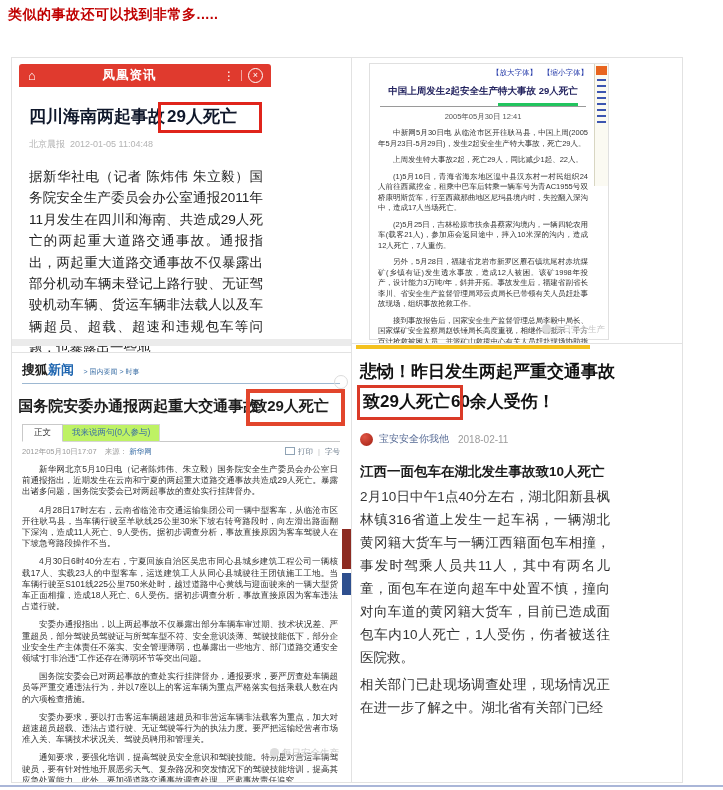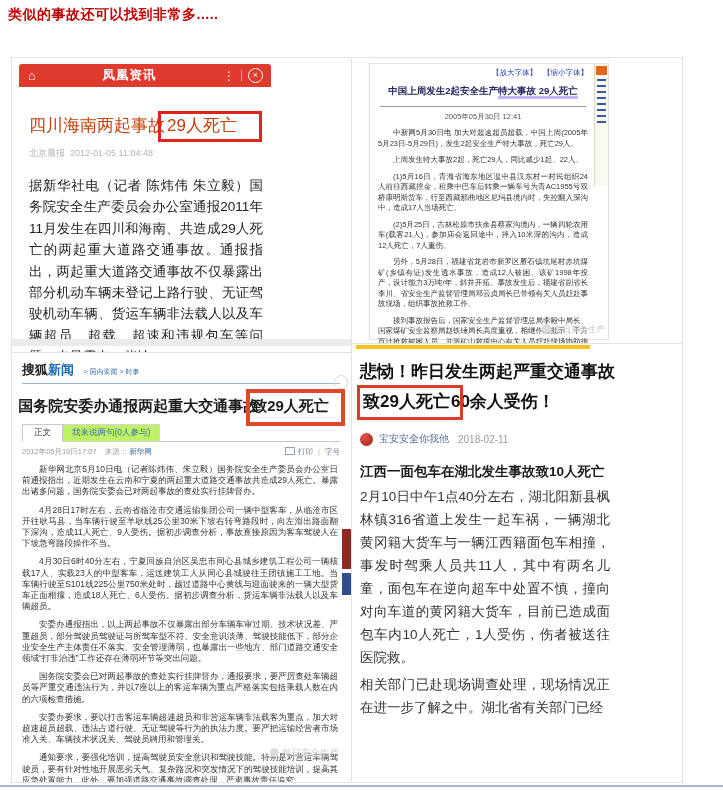--- a/index.html
+++ b/index.html
@@ -19,34 +19,34 @@
 
   
   .cell-phoenix{height:296px;}
   .px-img{margin:6px 0 0 7px;width:252px;}
   .px-header{height:23px;background:#e03a2e;color:#fff;display:flex;align-items:center;border-radius:3px 3px 0 0;}
   .px-home{font-size:13px;margin-left:9px;line-height:1;}
   .px-apptitle{flex:1;text-align:center;font-size:12.5px;font-weight:bold;letter-spacing:1px;}
   .px-dots{font-size:12px;line-height:1;}
   .px-sep{display:inline-block;width:1px;height:11px;background:rgba(255,255,255,.55);margin:0 6px;}
   .px-close{display:inline-block;width:13px;height:13px;border:1px solid #fff;border-radius:50%;font-size:9px;line-height:12px;text-align:center;margin-right:8px;}
-  .px-headline{margin:24px 0 5px 10px;font-size:17px;font-weight:normal;color:#c2410c;white-space:nowrap;}
+  .px-headline{margin:15px 0 5px 10px;font-size:17px;font-weight:bold;color:#0f172a;white-space:nowrap;}
   .px-box{display:inline-block;border:3px solid #e0241b;padding:0 22px 2px 6px;margin-left:-7px;position:relative;}
   .px-meta{margin:4px 0 0 10px;font-size:9px;color:#b3b3b3;}
   .px-body{margin:15px 6px 0 10px;width:234px;font-size:13.5px;line-height:21.4px;color:#222;text-align:justify;}
   .px-band{position:absolute;left:0;bottom:6px;width:100%;height:7px;background:#ebebeb;}
 
   
   .cell-chinanews{height:287px;}
   .cn-img{position:absolute;left:17px;top:5px;width:240px;height:277px;border:1px solid #e0e0e0;background:#fff;box-sizing:border-box;}
   .cn-content{margin:4px 20px 0 8px;}
   .cn-links{text-align:right;font-size:7.5px;color:#2036a8;white-space:nowrap;}
   .cn-links span{margin-left:4px;}
   .cn-title{text-align:center;font-size:9.5px;font-weight:bold;color:#23235f;margin-top:7px;white-space:nowrap;}
-  .cn-underline{border-bottom:3px solid #c4b5fd;padding-bottom:0;}
+  .cn-underline{border-bottom:3px solid #22c55e;padding-bottom:7px;}
   .cn-hr{border:none;border-top:1px solid #9a9a9a;margin:8px 2px 0;}
   .cn-date{text-align:center;font-size:7.5px;color:#555;margin-top:5px;}
   .cn-body p{font-size:7.5px;line-height:10.5px;color:#333;text-indent:2em;margin:6px 0 0;text-align:justify;}
   .cn-watermark{position:absolute;right:3px;bottom:3px;font-size:8.5px;color:#c6c6c6;white-space:nowrap;}
   .wm-logo{display:inline-block;width:9px;height:9px;border-radius:50%;background:#dcdcdc;vertical-align:-1px;margin-right:3px;}
   .cn-sidebar{position:absolute;top:0;right:0;width:13px;height:122px;background:#fbfaf2;border-left:1px solid #d8d6c2;}
   .cn-side-orange{height:9px;background:#e8641e;margin:2px 1px 4px;}
   .cn-side-bar{height:2px;background:#3c55b0;margin:4px 2px 0;}
 
   
@@ -136,21 +136,21 @@
         <span class="sh-meta-right">
           <span class="sh-print-icon"></span>
           <span>打印</span>
           <span class="div">|</span>
           <span>字号</span>
         </span>
       </div>
       <div class="sh-body">
           <p>新华网北京5月10日电（记者陈炜伟、朱立毅）国务院安全生产委员会办公室日前通报指出，近期发生在云南和宁夏的两起重大道路交通事故共造成29人死亡。暴露出诸多问题，国务院安委会已对两起事故的查处实行挂牌督办。</p>
           <p>4月28日17时左右，云南省临沧市交通运输集团公司一辆中型客车，从临沧市区开往耿马县，当车辆行驶至羊耿线25公里30米下坡右转弯路段时，向左滑出路面翻下深沟，造成11人死亡、9人受伤。据初步调查分析，事故直接原因为客车驾驶人在下坡急弯路段操作不当。</p>
-          <p>4月30日6时40分左右，宁夏回族自治区吴忠市同心县城乡建筑工程公司一辆核载17人、实载23人的中型客车，运送建筑工人从同心县城驶往王团镇施工工地。当车辆行驶至S101线225公里750米处时，越过道路中心黄线与迎面驶来的一辆大型货车正面相撞，造成18人死亡、6人受伤。据初步调查分析，货运车辆非法载人以及车辆超员。</p>
+          <p>4月30日6时40分左右，宁夏回族自治区吴忠市同心县城乡建筑工程公司一辆核载17人、实载23人的中型客车，运送建筑工人从同心县城驶往王团镇施工工地。当车辆行驶至S101线225公里750米处时，越过道路中心黄线与迎面驶来的一辆大型货车正面相撞，造成18人死亡、6人受伤。据初步调查分析，事故直接原因为客车违法占道行驶。</p>
           <p>安委办通报指出，以上两起事故不仅暴露出部分车辆车审过期、技术状况差、严重超员，部分驾驶员驾驶证与所驾车型不符、安全意识淡薄、驾驶技能低下，部分企业安全生产主体责任不落实、安全管理薄弱，也暴露出一些地方、部门道路交通安全领域“打非治违”工作还存在薄弱环节等突出问题。</p>
           <p>国务院安委会已对两起事故的查处实行挂牌督办，通报要求，要严厉查处车辆超员等严重交通违法行为，并以7座以上的客运车辆为重点严格落实包括乘载人数在内的六项检查措施。</p>
           <p>安委办要求，要以打击客运车辆超速超员和非营运车辆非法载客为重点，加大对超速超员超载、违法占道行驶、无证驾驶等行为的执法力度。要严把运输经营者市场准入关、车辆技术状况关、驾驶员聘用和管理关。</p>
           <p>通知要求，要强化培训，提高驾驶员安全意识和驾驶技能。特别是对营运车辆驾驶员，要有针对性地开展恶劣天气、复杂路况和突发情况下的驾驶技能培训，提高其应急处置能力。此外，要加强道路交通事故调查处理，严肃事故责任追究。</p>
         </div>
 
       <div class="sh-watermark"><span class="wm-logo"></span><span>每日安全生产</span></div>
       <div class="sh-frag-circle"></div>
       <div class="sh-frag-red"></div>
       <div class="sh-frag-blue"></div>
@@ -165,21 +165,21 @@
           <div class="cn-links">
             <span>【放大字体】</span>
             <span>【缩小字体】</span>
           </div>
           <div class="cn-title">
             <span>中国上周发生2起安全生产</span><span class="cn-underline">特大事故 29人死亡</span>
           </div>
           <hr class="cn-hr">
           <div class="cn-date">2005年05月30日 12:41</div>
           <div class="cn-body">
-              <p>中新网5月30日电 加大对超速超员超载，中国上周(2005年5月23日-5月29日)，发生2起安全生产特大事故，死亡29人。</p>
+              <p>中新网5月30日电 从临沧市区开往耿马县，中国上周(2005年5月23日-5月29日)，发生2起安全生产特大事故，死亡29人。</p>
               <p>上周发生特大事故2起，死亡29人，同比减少1起、22人。</p>
               <p>(1)5月16日，青海省海东地区湟中县汉东村一村民组织24人前往西藏挖金，租乘中巴车后转乘一辆车号为青AC1955号双桥康明斯货车，行至西藏那曲地区尼玛县境内时，失控翻入深沟中，造成17人当场死亡。</p>
               <p>(2)5月25日，吉林松原市扶余县蔡家沟境内，一辆四轮农用车(载客21人)，参加庙会返回途中，摔入10米深的沟内，造成12人死亡，7人重伤。</p>
               <p>另外，5月28日，福建省龙岩市新罗区雁石镇坑尾村赤坑煤矿(乡镇有证)发生透水事故，造成12人被困。该矿1998年投产，设计能力3万吨/年，斜井开拓。事故发生后，福建省副省长李川、省安全生产监督管理局邓云贞局长已带领有关人员赶赴事故现场，组织事故抢救工作。</p>
               <p>接到事故报告后，国家安全生产监督管理总局李毅中局长、国家煤矿安全监察局赵铁锤局长高度重视，相继作出批示，千方百计抢救被困人员，并派矿山救援中心有关人员赶赴现场协助指导抢救工作。</p>
             </div>
 
         </div>
         <div class="cn-sidebar">
           <div class="cn-side-orange"></div>

